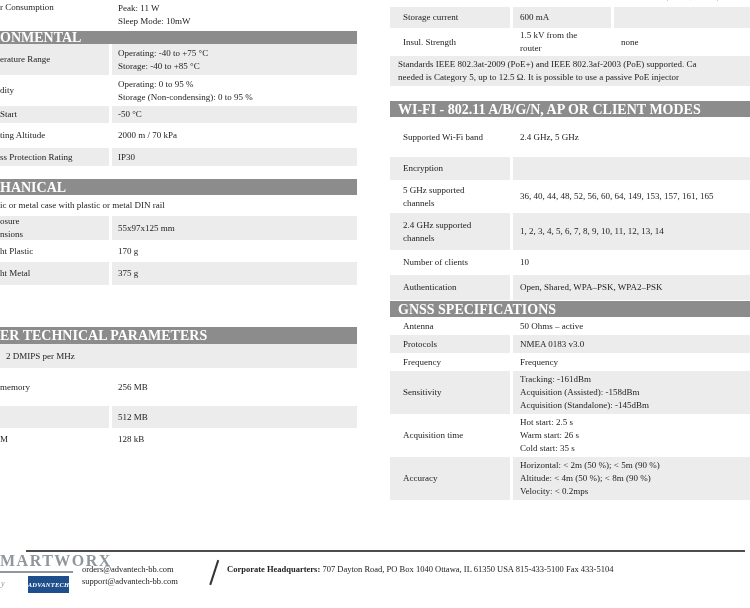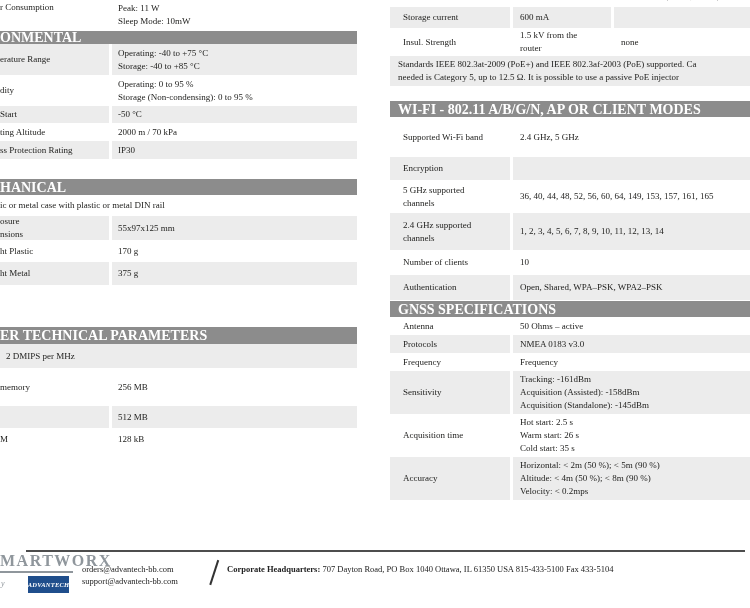--- a/index.html
+++ b/index.html
@@ -60,21 +60,21 @@
     </div>
     <div class="tr w" style="height:31px">
       <div class="td lbl"><span>dity</span></div>
       <div class="td val">Operating: 0 to 95 %
 Storage (Non-condensing):  0 to 95 %</div>
     </div>
     <div class="tr g" style="height:17px">
       <div class="td lbl"><span>Start</span></div>
       <div class="td val">-50 °C</div>
     </div>
-    <div class="tr w" style="height:18px">
+    <div class="tr w" style="height:25px">
       <div class="td lbl"><span>ting Altitude</span></div>
       <div class="td val">2000 m / 70 kPa</div>
     </div>
     <div class="tr g" style="height:18px">
       <div class="td lbl"><span>ss Protection Rating</span></div>
       <div class="td val">IP30</div>
     </div>
   </div>
 
   <div class="tbl col-l" style="top:179px">

